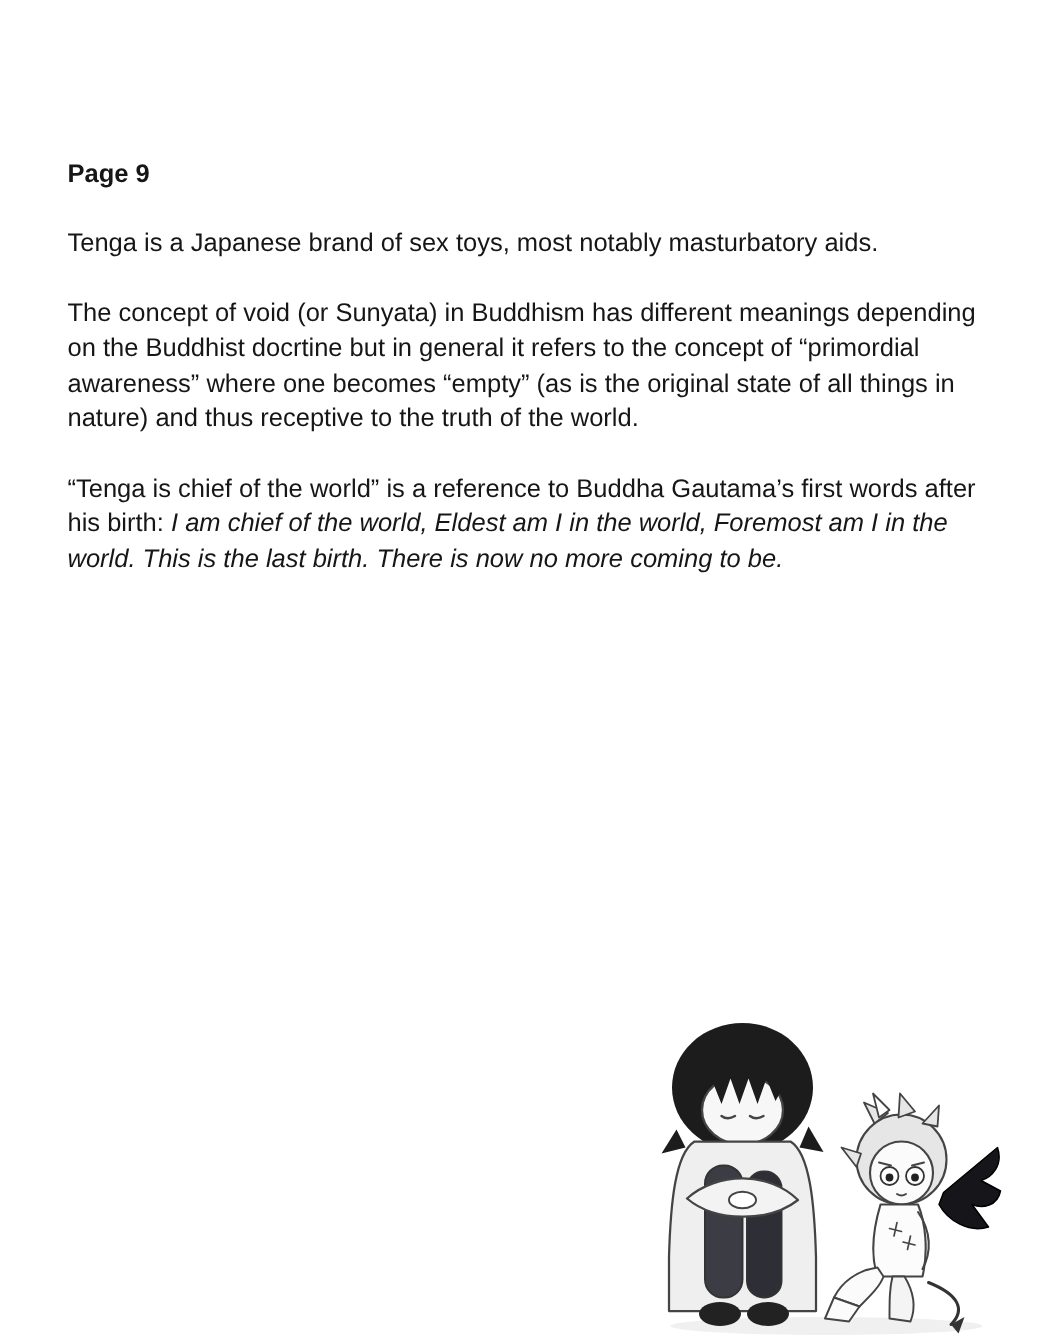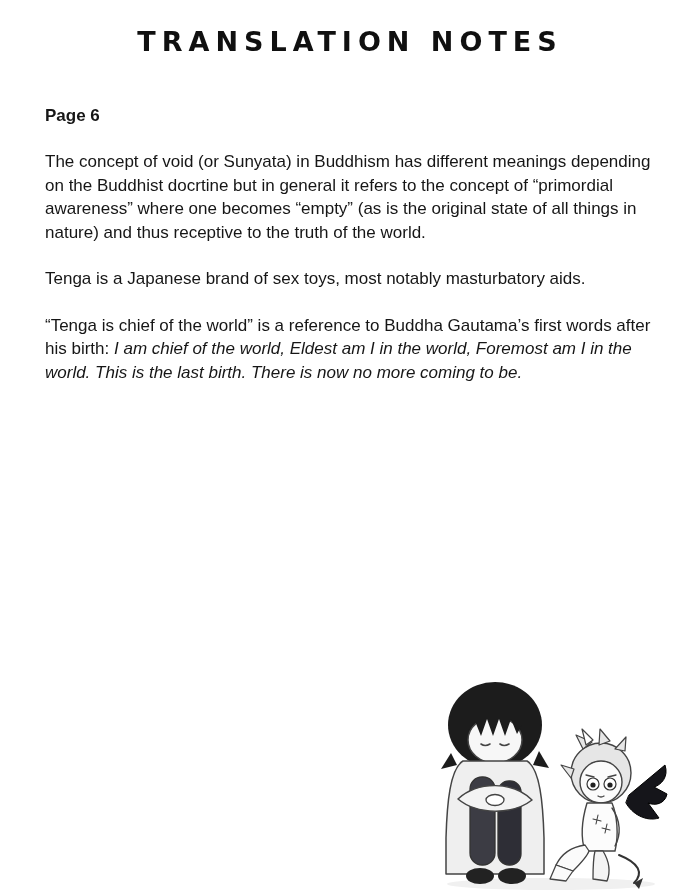--- a/index.html
+++ b/index.html
@@ -51,28 +51,27 @@
     position: absolute;
     right: 32px;
     bottom: 2px;
   }
 </style>
 </head>
 <body>
 
 <div class="page">
 
-  <h1 class="title">TRANSLATION NOTES</h1>
 
   <div class="content">
     <p class="para">
-      <strong>Page 6</strong><br>
+      <strong>Page 9</strong><br>
     </p>
+    <p class="para">Tenga is a Japanese brand of sex toys, most notably masturbatory aids.</p>
     <p class="para">The concept of void (or Sunyata) in Buddhism has different meanings depending on the Buddhist docrtine but in general it refers to the concept of “primordial awareness” where one becomes “empty” (as is the original state of all things in nature) and thus receptive to the truth of the world.</p>
-    <p class="para">Tenga is a Japanese brand of sex toys, most notably masturbatory aids.</p>
     <p class="para">
       <span>“Tenga is chief of the world” is a reference to Buddha Gautama’s first words after his birth: </span><em>I am chief of the world, Eldest am I in the world, Foremost am I in the world. This is the last birth. There is now no more coming to be.</em>
     </p>
   </div>
 
   <svg class="illustration" width="235" height="220" viewBox="0 0 235 220" xmlns="http://www.w3.org/2000/svg">
 
     <ellipse cx="118" cy="211" rx="104" ry="6" fill="#f0f0f0"></ellipse>
 
     <g stroke-linejoin="round" stroke-linecap="round">

